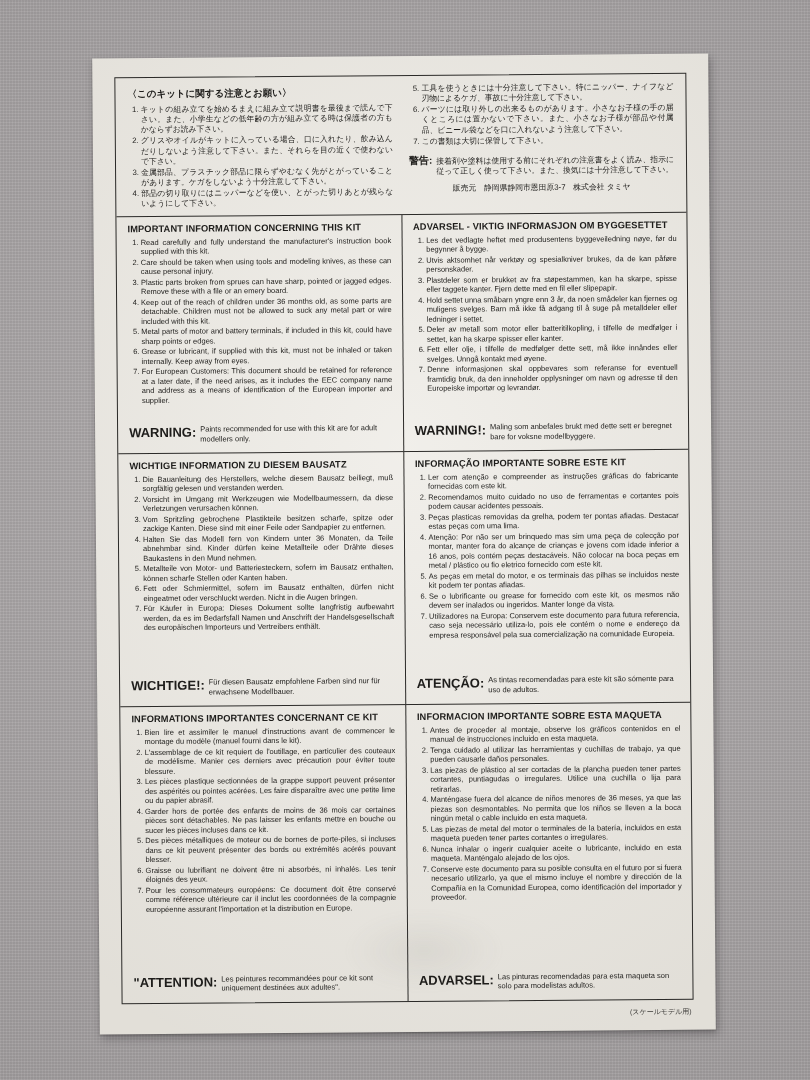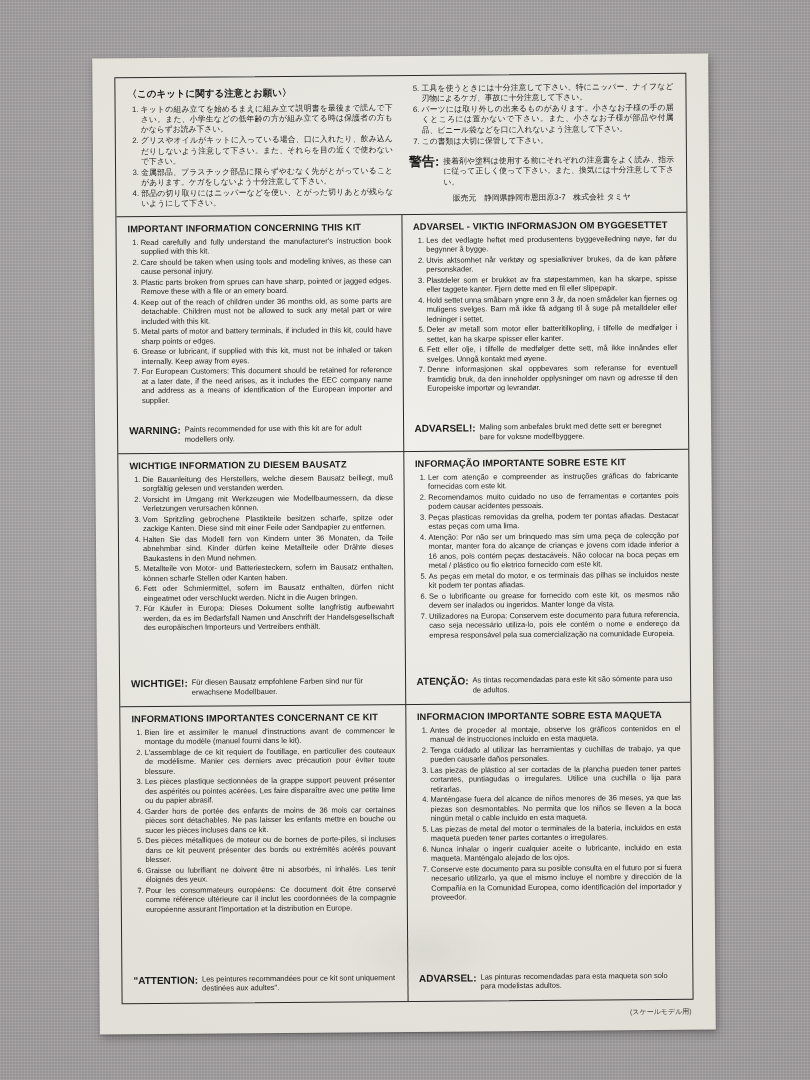--- a/index.html
+++ b/index.html
@@ -39,35 +39,35 @@
     display:flex;gap:16px;
     padding:8px 12px 6px 12px;
     border-bottom:1.5px solid #2b2a28;
     min-height:116px;
   }
   .jp-col{flex:1;display:flex;flex-direction:column;}
   .jp-title{font-weight:bold;font-size:9.5px;margin:2px 0 4px 0;}
   .jp-list{margin:0;padding:0 0 0 13px;font-size:7.8px;line-height:1.3;text-align:justify;}
   .jp-list li{margin-bottom:1px;}
   .jp-warning{display:flex;margin-top:7px;gap:4px;}
-  .jp-warning-label{font-weight:bold;font-size:13px;white-space:nowrap;line-height:1.1;}
+  .jp-warning-label{font-weight:bold;font-size:10px;white-space:nowrap;line-height:1.1;}
   .jp-warning-text{font-size:7.8px;line-height:1.35;text-align:justify;padding-top:2px;}
   .jp-publisher{font-size:7.8px;text-align:center;margin-top:5px;}
   
   .band{display:flex;border-bottom:1.5px solid #2b2a28;}
   .band:last-child{border-bottom:none;flex:1;}
   .band-1{min-height:236px;}
   .band-2{min-height:252px;}
   .col{flex:1;padding:7px 10px 9px 11px;display:flex;flex-direction:column;}
   .col-right{border-left:1.5px solid #2b2a28;}
   .sec-title{font-weight:bold;font-size:9.3px;margin:0 0 2px 0;line-height:1.22;letter-spacing:0.1px;}
   .sec-list{margin:0;padding:0 0 0 13px;font-size:7.5px;line-height:1.27;text-align:justify;}
   .sec-list li{margin-bottom:1px;}
   .warning{display:flex;gap:4px;margin-top:auto;padding-top:10px;justify-content:center;}
-  .warning-label{font-weight:bold;font-size:10px;white-space:nowrap;}
+  .warning-label{font-weight:bold;font-size:13px;white-space:nowrap;}
   .warning-text{font-size:7.5px;line-height:1.3;max-width:82%;}
   
   .paper-footer{
     position:absolute;right:24px;bottom:13px;
     font-size:7px;color:#3a3936;
   }
 </style>
 </head>
 <body>
 
@@ -124,21 +124,21 @@
         <ol class="sec-list">
             <li>Les det vedlagte heftet med produsentens byggeveiledning nøye, før du begynner å bygge.</li>
             <li>Utvis aktsomhet når verktøy og spesialkniver brukes, da de kan påføre personskader.</li>
             <li>Plastdeler som er brukket av fra støpestammen, kan ha skarpe, spisse eller taggete kanter. Fjern dette med en fil eller slipepapir.</li>
             <li>Hold settet unna småbarn yngre enn 3 år, da noen smådeler kan fjernes og muligens svelges. Barn må ikke få adgang til å suge på metalldeler eller ledninger i settet.</li>
             <li>Deler av metall som motor eller batteritilkopling, i tilfelle de medfølger i settet, kan ha skarpe spisser eller kanter.</li>
             <li>Fett eller olje, i tilfelle de medfølger dette sett, må ikke innåndes eller svelges. Unngå kontakt med øyene.</li>
             <li>Denne informasjonen skal oppbevares som referanse for eventuell framtidig bruk, da den inneholder opplysninger om navn og adresse til den Europeiske importør og levrandør.</li>
           </ol>
         <div class="warning">
-          <span class="warning-label">ADVARSEL!:</span>
+          <span class="warning-label">WARNING!:</span>
           <span class="warning-text">Maling som anbefales brukt med dette sett er beregnet bare for voksne modellbyggere.</span>
         </div>
       </div>
     </div>
 
     <div class="band band-2">
       <div class="col">
         <h3 class="sec-title">WICHTIGE INFORMATION ZU DIESEM BAUSATZ</h3>
         <ol class="sec-list">
             <li>Die Bauanleitung des Herstellers, welche diesem Bausatz beiliegt, muß sorgfältig gelesen und verstanden werden.</li>

